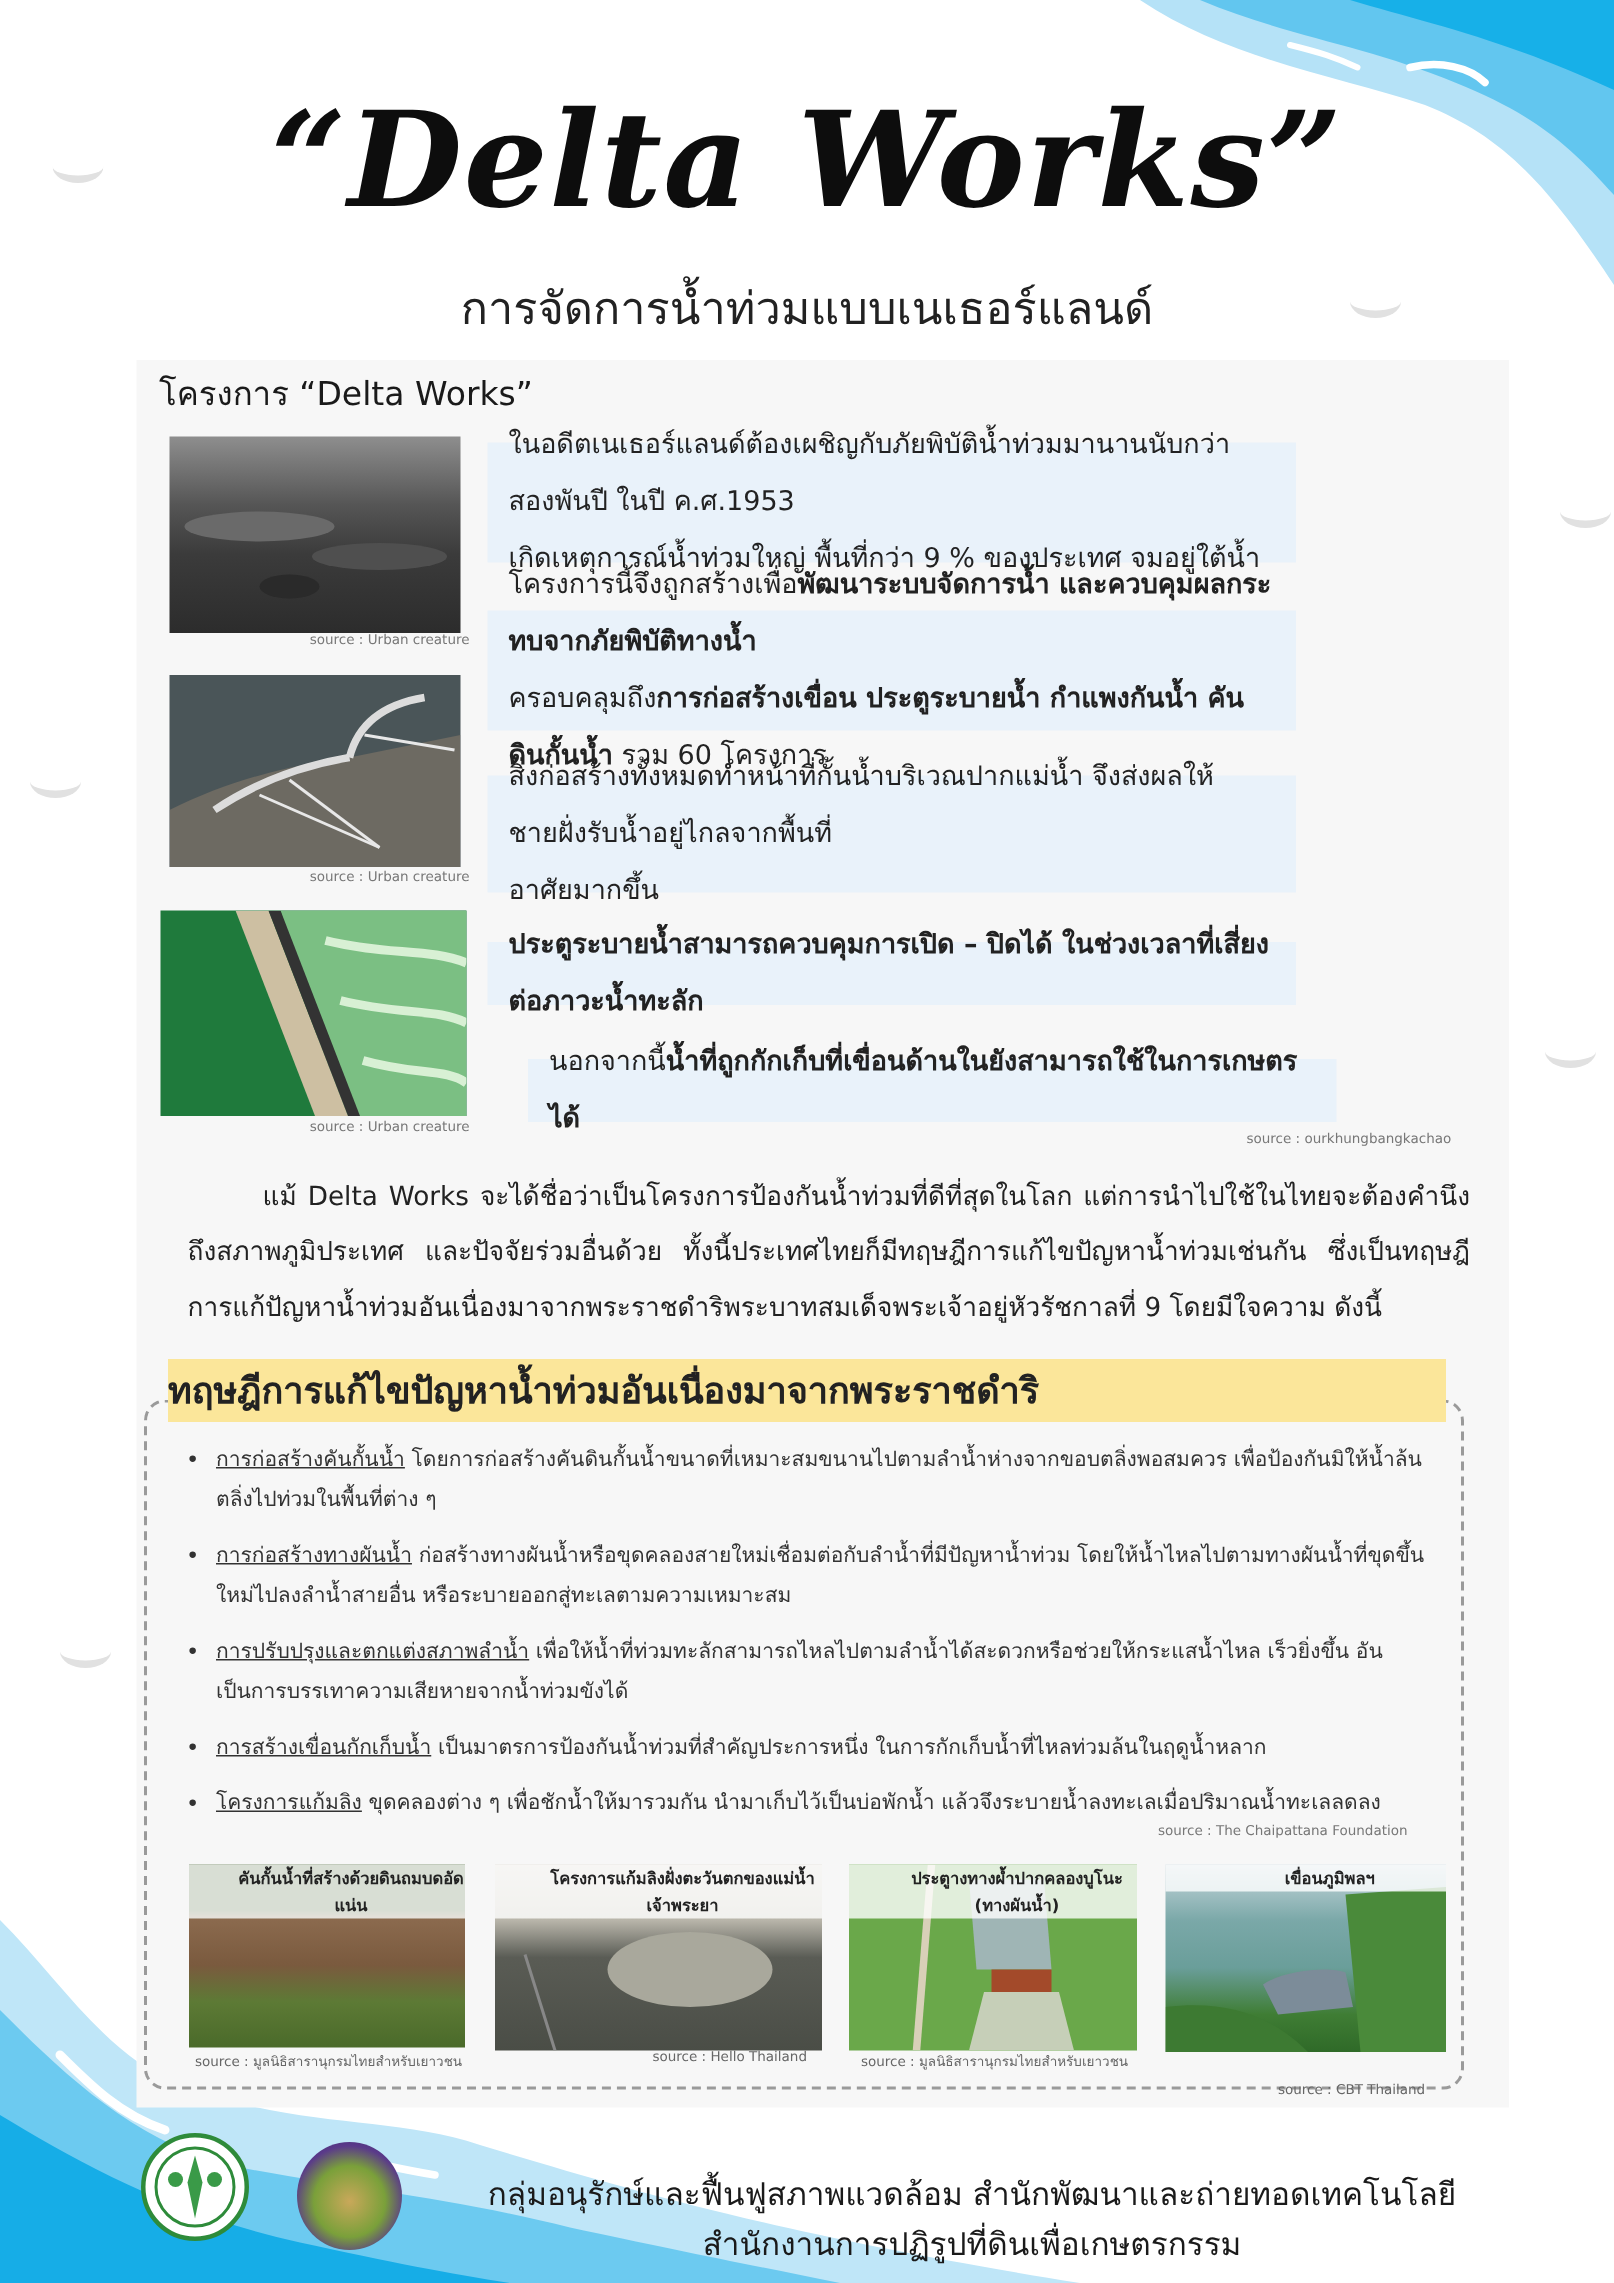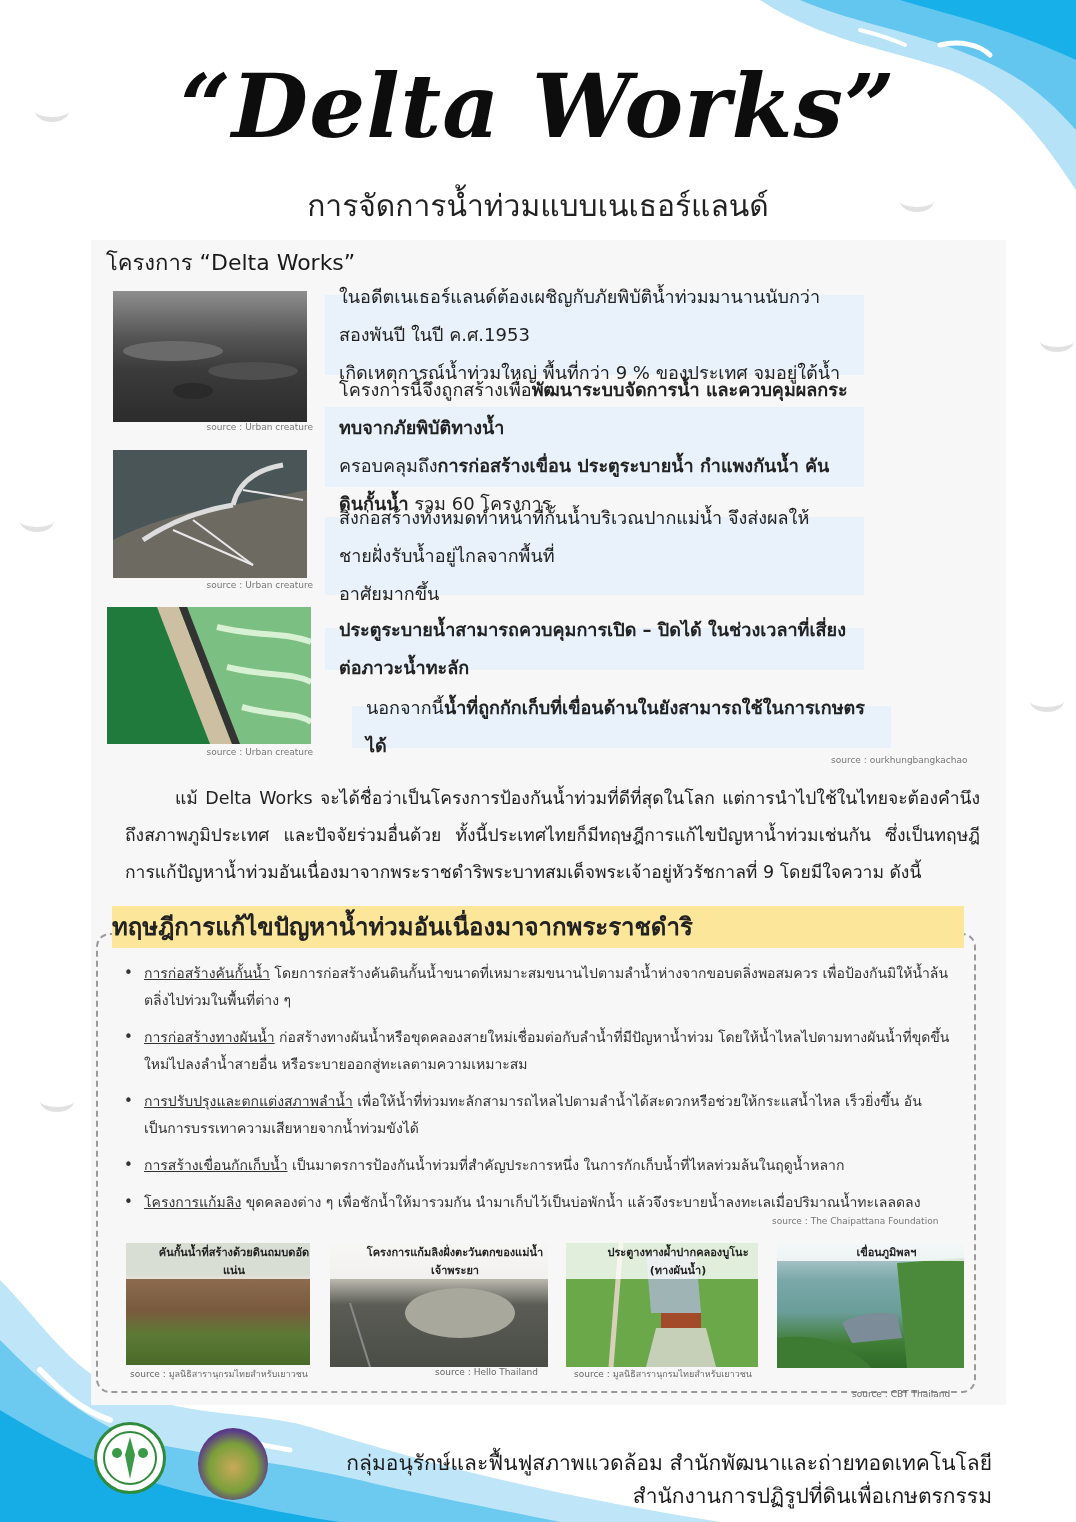--- a/index.html
+++ b/index.html
@@ -32,21 +32,21 @@
   .yellow-banner { position: absolute; left: 112px; top: 906px; width: 852px; height: 42px; background: #fbe69a; font-size: 24px; font-weight: bold; color: #222; line-height: 42px; }
 
   .bullets { position: absolute; left: 122px; top: 960px; width: 840px; list-style: none; }
   .bullets li { position: relative; padding-left: 22px; font-size: 14px; line-height: 27px; color: #333; margin-bottom: 10px; }
   .bullets li::before { content: "•"; position: absolute; left: 2px; top: 0; font-size: 15px; color: #333; }
   .bullets u { text-decoration: underline; }
 
   .gal-caption { position: absolute; font-size: 11px; font-weight: bold; color: #222; text-align: center; background: rgba(255,255,255,0.8); padding-left: 32px; }
   .gal-src { position: absolute; font-size: 9px; color: #666; }
 
-  .footer-line { position: absolute; left: 272px; width: 720px; text-align: right; font-size: 21px; color: #1a1a1a; }
+  .footer-line { position: absolute; left: 288px; width: 720px; text-align: center; font-size: 21px; color: #1a1a1a; }
 
   .logo { position: absolute; border-radius: 50%; }
 </style>
 </head>
 <body>
 
 <svg class="wave" style="left:740px; top:0;" width="336" height="200" viewBox="0 0 336 200">
   <path d="M20 0 C 80 40, 150 50, 210 70 C 260 90, 290 120, 336 190 L336 0 Z" fill="#b5e2f7"></path>
   <path d="M60 0 C 120 25, 170 30, 230 55 C 280 75, 305 95, 336 130 L336 0 Z" fill="#62c6ef"></path>
   <path d="M160 0 C 210 15, 260 25, 336 60 L336 0 Z" fill="#17b0e8"></path>

